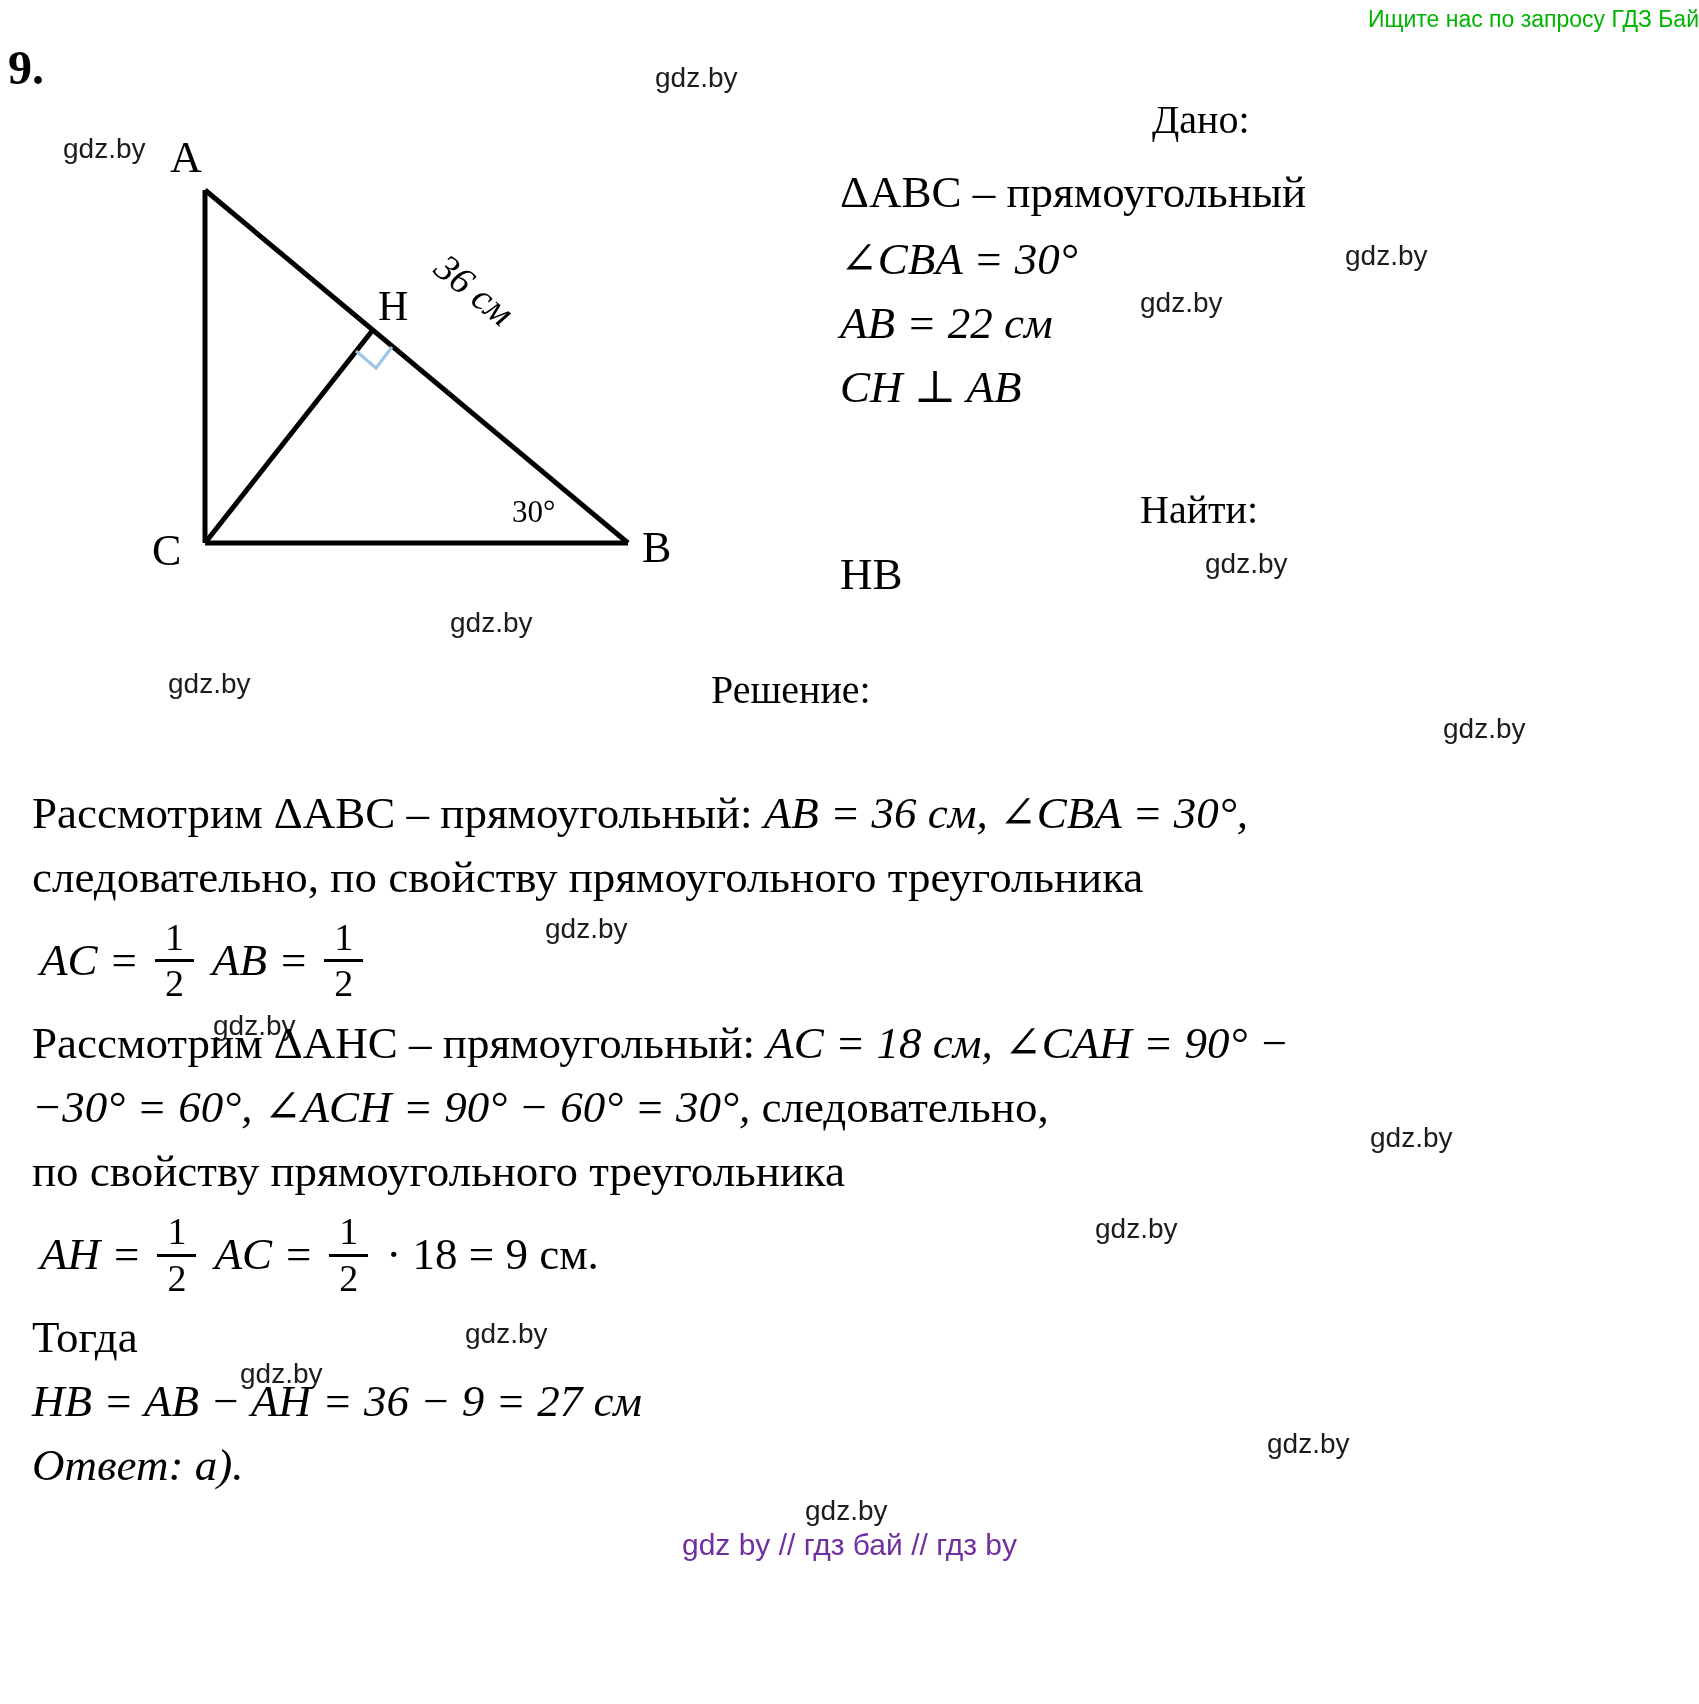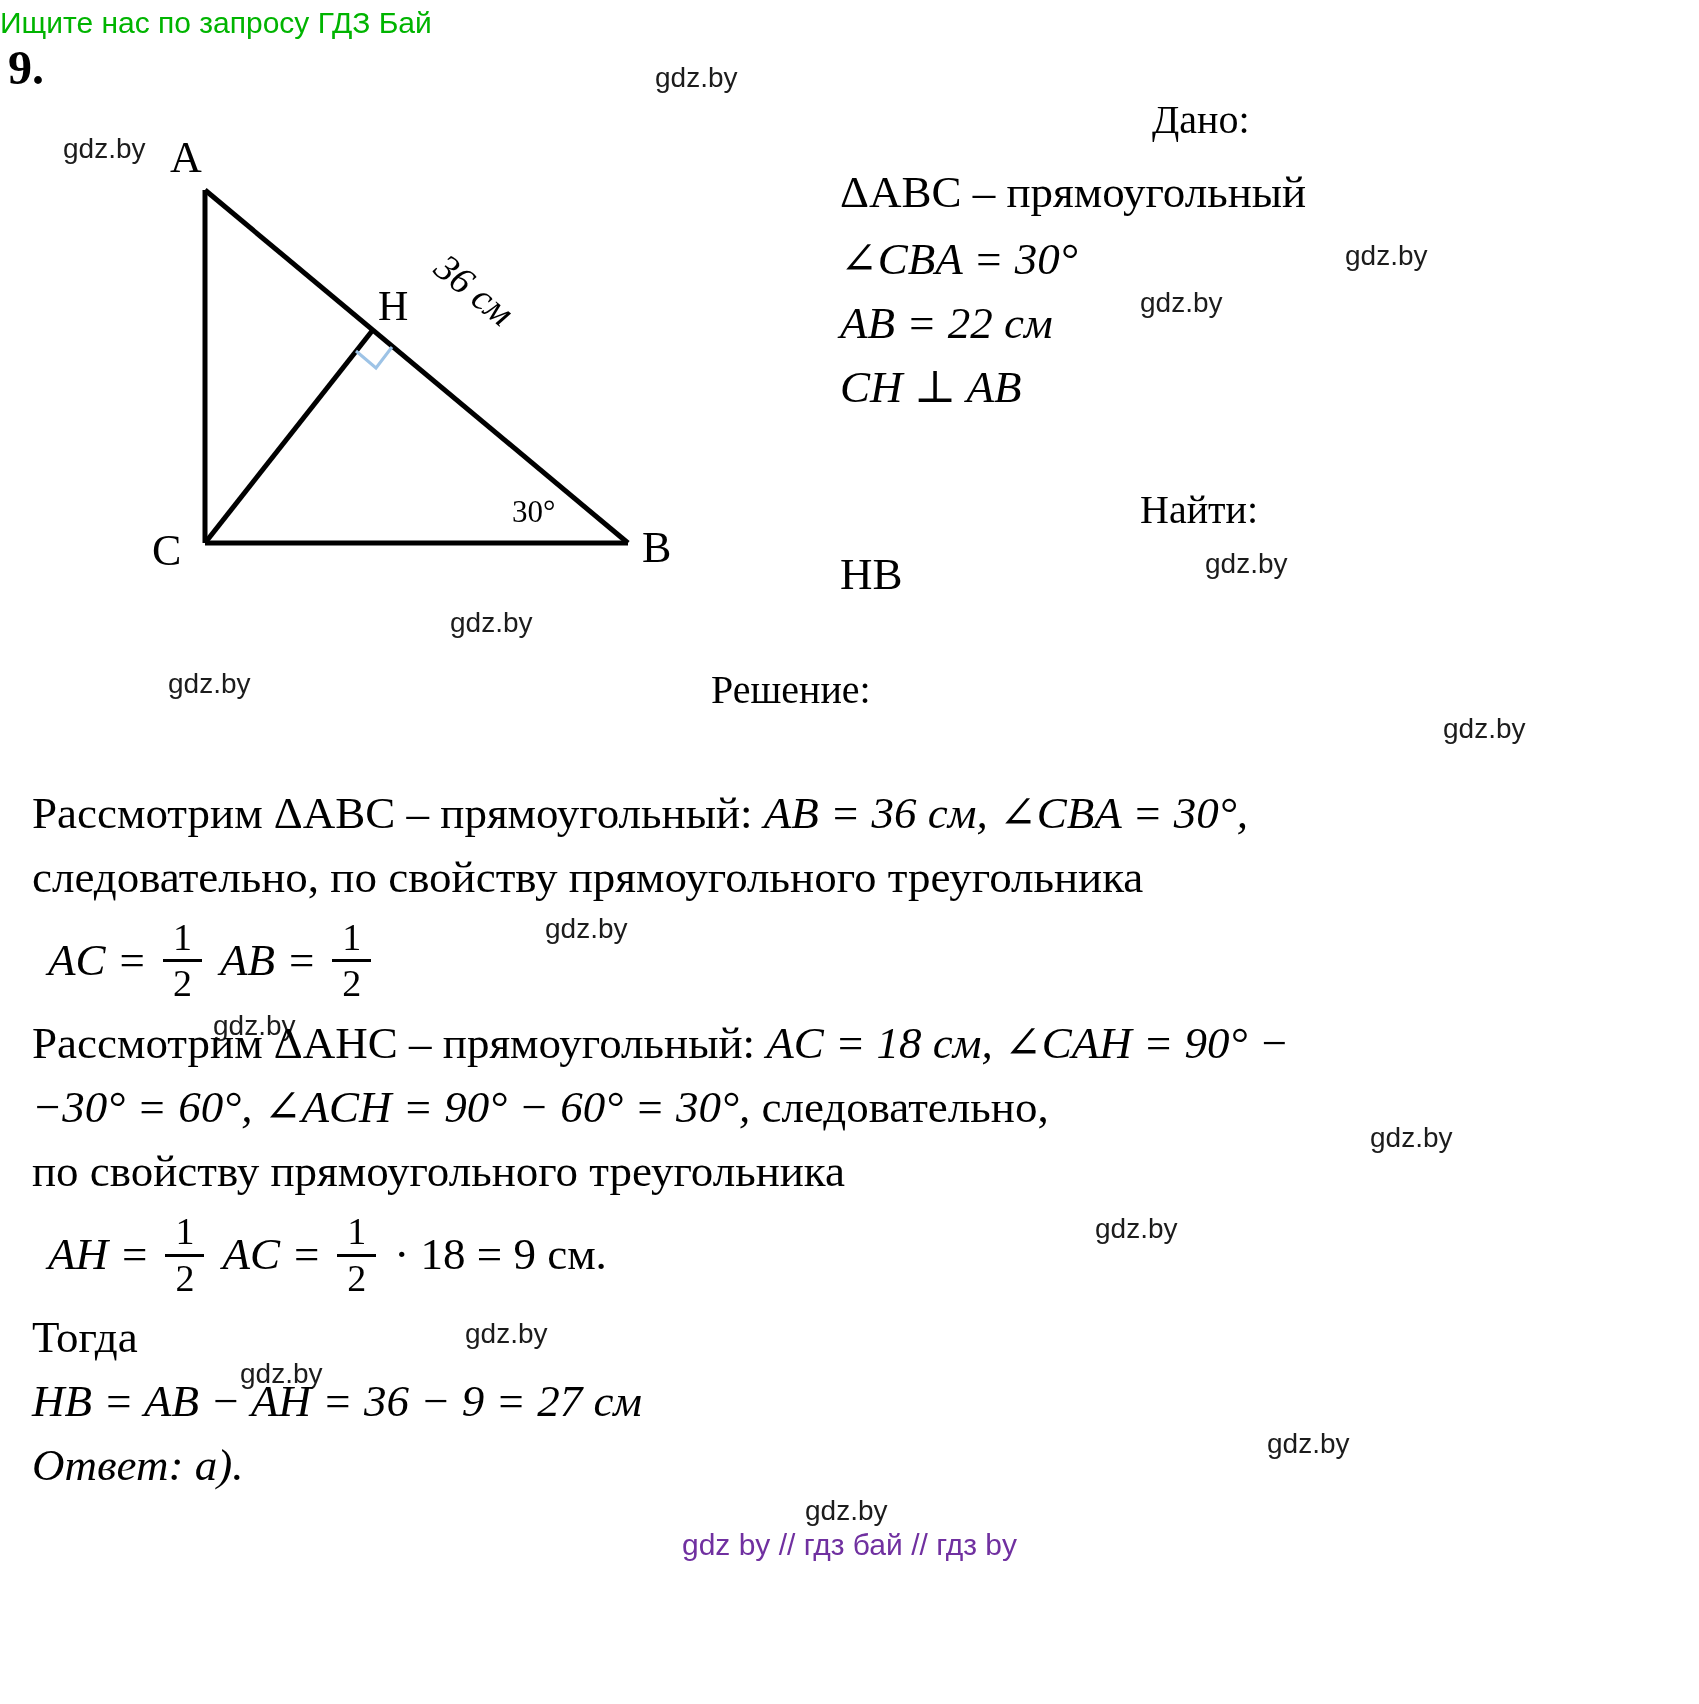--- a/index.html
+++ b/index.html
@@ -15,41 +15,41 @@
   .abs { position: absolute; }
   .wm {
     position: absolute;
     font-family: "Liberation Sans", "DejaVu Sans", sans-serif;
     font-size: 28px;
     color: #1c1c1c;
     white-space: nowrap;
   }
   .green-header {
     position: absolute; top: 6px; left: 0; width: 100%;
-    text-align: left;
+    text-align: right;
     font-family: "Liberation Sans", "DejaVu Sans", sans-serif;
-    font-size: 30px;
+    font-size: 23px;
     color: #00b400;
   }
   .problem-number {
     position: absolute; left: 8px; top: 40px;
     font-size: 48px; font-weight: bold;
   }
   .big { font-size: 45px; white-space: nowrap; }
   .mi { font-style: italic; }
   .section-title { font-size: 40px; }
   .solution-block {
     position: absolute; left: 32px; top: 782px; width: 1660px;
     font-size: 45px; line-height: 1.42;
   }
   .line { white-space: nowrap; }
   .eqrow {
     display: flex; align-items: center;
     gap: 14px;
-    margin: 6px 16px;
+    margin: 6px 8px;
     white-space: nowrap;
   }
   .frac {
     display: inline-flex; flex-direction: column; align-items: center;
     font-size: 38px; line-height: 1.15;
     margin: 0 4px;
   }
   .frac .num { padding: 0 10px; }
   .frac .den { border-top: 3px solid #000; padding: 0 10px; }
   .footer-links {

